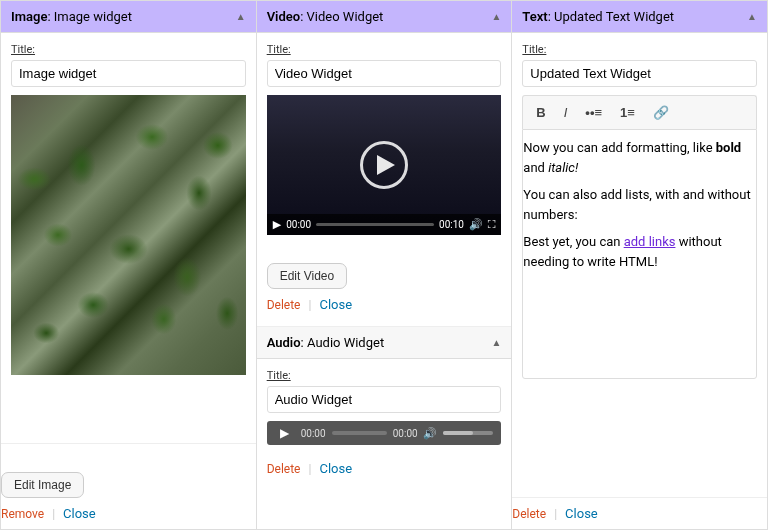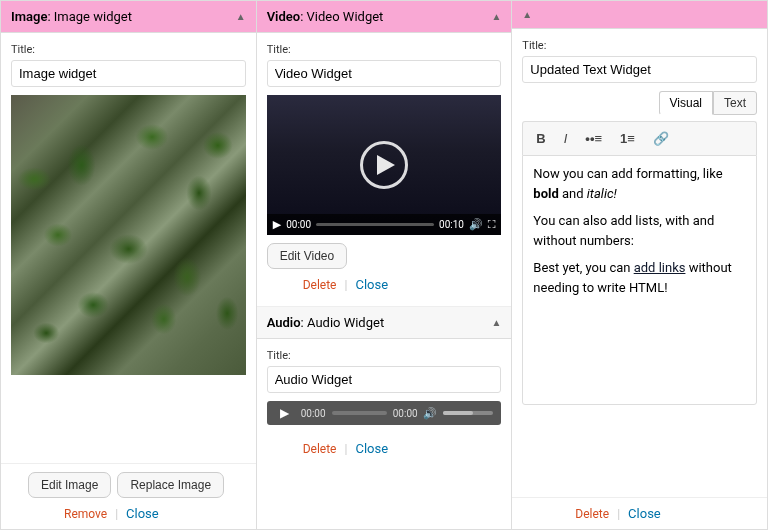--- a/index.html
+++ b/index.html
@@ -18,21 +18,21 @@
       flex: 1;
       display: flex;
       flex-direction: column;
       padding: 0;
       position: relative;
     }
     .widget-panel + .widget-panel {
       border-left: none;
     }
     .widget-header {
-      background: #f9a8d4;
+      background: #c4b5fd;
       border-bottom: 1px solid #ddd;
       padding: 8px 10px;
       display: flex;
       justify-content: space-between;
       align-items: center;
       font-size: 13px;
     }
     .widget-header-title {
       font-weight: normal;
     }
@@ -46,20 +46,21 @@
     }
     .widget-body {
       padding: 10px;
       flex: 1;
       overflow: hidden;
     }
     .field-label {
       font-size: 11px;
       color: #333;
       margin-bottom: 4px;
+      text-decoration: underline;
     }
     .text-input {
       width: 100%;
       padding: 5px 7px;
       border: 1px solid #ddd;
       border-radius: 3px;
       font-size: 13px;
       margin-bottom: 8px;
       outline: none;
     }
@@ -233,36 +234,36 @@
       margin-bottom: 8px;
     }
     .btn {
       padding: 5px 12px;
       border: 1px solid #ccc;
       background: #f7f7f7;
       border-radius: 7px;
       cursor: pointer;
       font-size: 12px;
       color: #333;
+      margin-top: 20px;
     }
     .widget-footer {
-      padding: 8px 27px;
+      padding: 8px 0;
       border-top: 1px solid #eee;
     }
     .link-row {
       display: flex;
       gap: 8px;
       align-items: center;
     }
     .link-danger {
       color: #d54e21;
       text-decoration: none;
       font-size: 12px;
       cursor: pointer;
-      margin-left: 36px;
     }
     .link-normal {
       color: #0073aa;
       text-decoration: none;
       font-size: 13px;
       cursor: pointer;
     }
     .pipe {
       color: #ccc;
       font-size: 12px;
@@ -309,37 +310,37 @@
       background: transparent;
       cursor: pointer;
       font-size: 13px;
       border-radius: 2px;
       color: #444;
       font-weight: bold;
     }
     .editor-content {
       border: 1px solid #ddd;
       border-radius: 0 0 3px 3px;
-      padding: 8px 10px;
+      padding: 8px 0;
       font-size: 13px;
       line-height: 1.5;
       min-height: 250px;
       background: #fff;
     }
     .editor-content p {
       margin-bottom: 8px;
     }
     .editor-content ul {
       margin: 0 0 8px 20px;
     }
     .editor-content li {
       margin-bottom: 2px;
     }
     .editor-content a {
-      color: #0f172a;
+      color: #6d28d9;
       text-decoration: underline;
     }
     .sub-widget {
       border-top: 1px solid #eee;
       margin-top: 4px;
     }
     .sub-widget-header {
       background: #f7f7f7;
       border-bottom: 1px solid #ddd;
       padding: 8px 10px;
@@ -377,21 +378,20 @@
     <input class="text-input" type="text" value="Image widget" style="">
     <div class="image-preview">
       <div class="image-preview-inner">
         <div class="ivy-overlay"></div>
       </div>
     </div>
   </div>
   <div class="widget-footer">
     <div class="btn-row">
       <button class="btn">Edit Image</button>
-      <button class="btn">Replace Image</button>
     </div>
     <div class="link-row">
       <a class="link-danger">Remove</a>
       <span class="pipe">|</span>
       <a class="link-normal">Close</a>
     </div>
   </div>
 </div>
 
 <div class="widget-panel">
@@ -472,31 +472,31 @@
           <a class="link-normal">Close</a>
         </div>
       </div>
     </div>
 
   </div>
 </div>
 
 <div class="widget-panel">
   <div class="widget-header">
+    <span class="widget-header-title">
+      <strong>Text</strong>:
+      <span>Updated Text Widget</span>
+    </span>
     <span class="arrow-up">▲</span>
   </div>
   <div class="widget-body" style="overflow:auto;">
     <div class="field-label">Title:</div>
     <input class="text-input" type="text" value="Updated Text Widget" style="">
 
     
-    <div class="editor-tabs">
-      <button class="editor-tab active">Visual</button>
-      <button class="editor-tab">Text</button>
-    </div>
 
     
     <div class="editor-toolbar">
       <button class="toolbar-btn" style="font-weight:bold;">B</button>
       <button class="toolbar-btn" style="font-style:italic;font-weight:normal;">I</button>
       <button class="toolbar-btn">••<br style="display:none">≡</button>
       <button class="toolbar-btn">1≡</button>
       <button class="toolbar-btn">🔗</button>
     </div>
 

